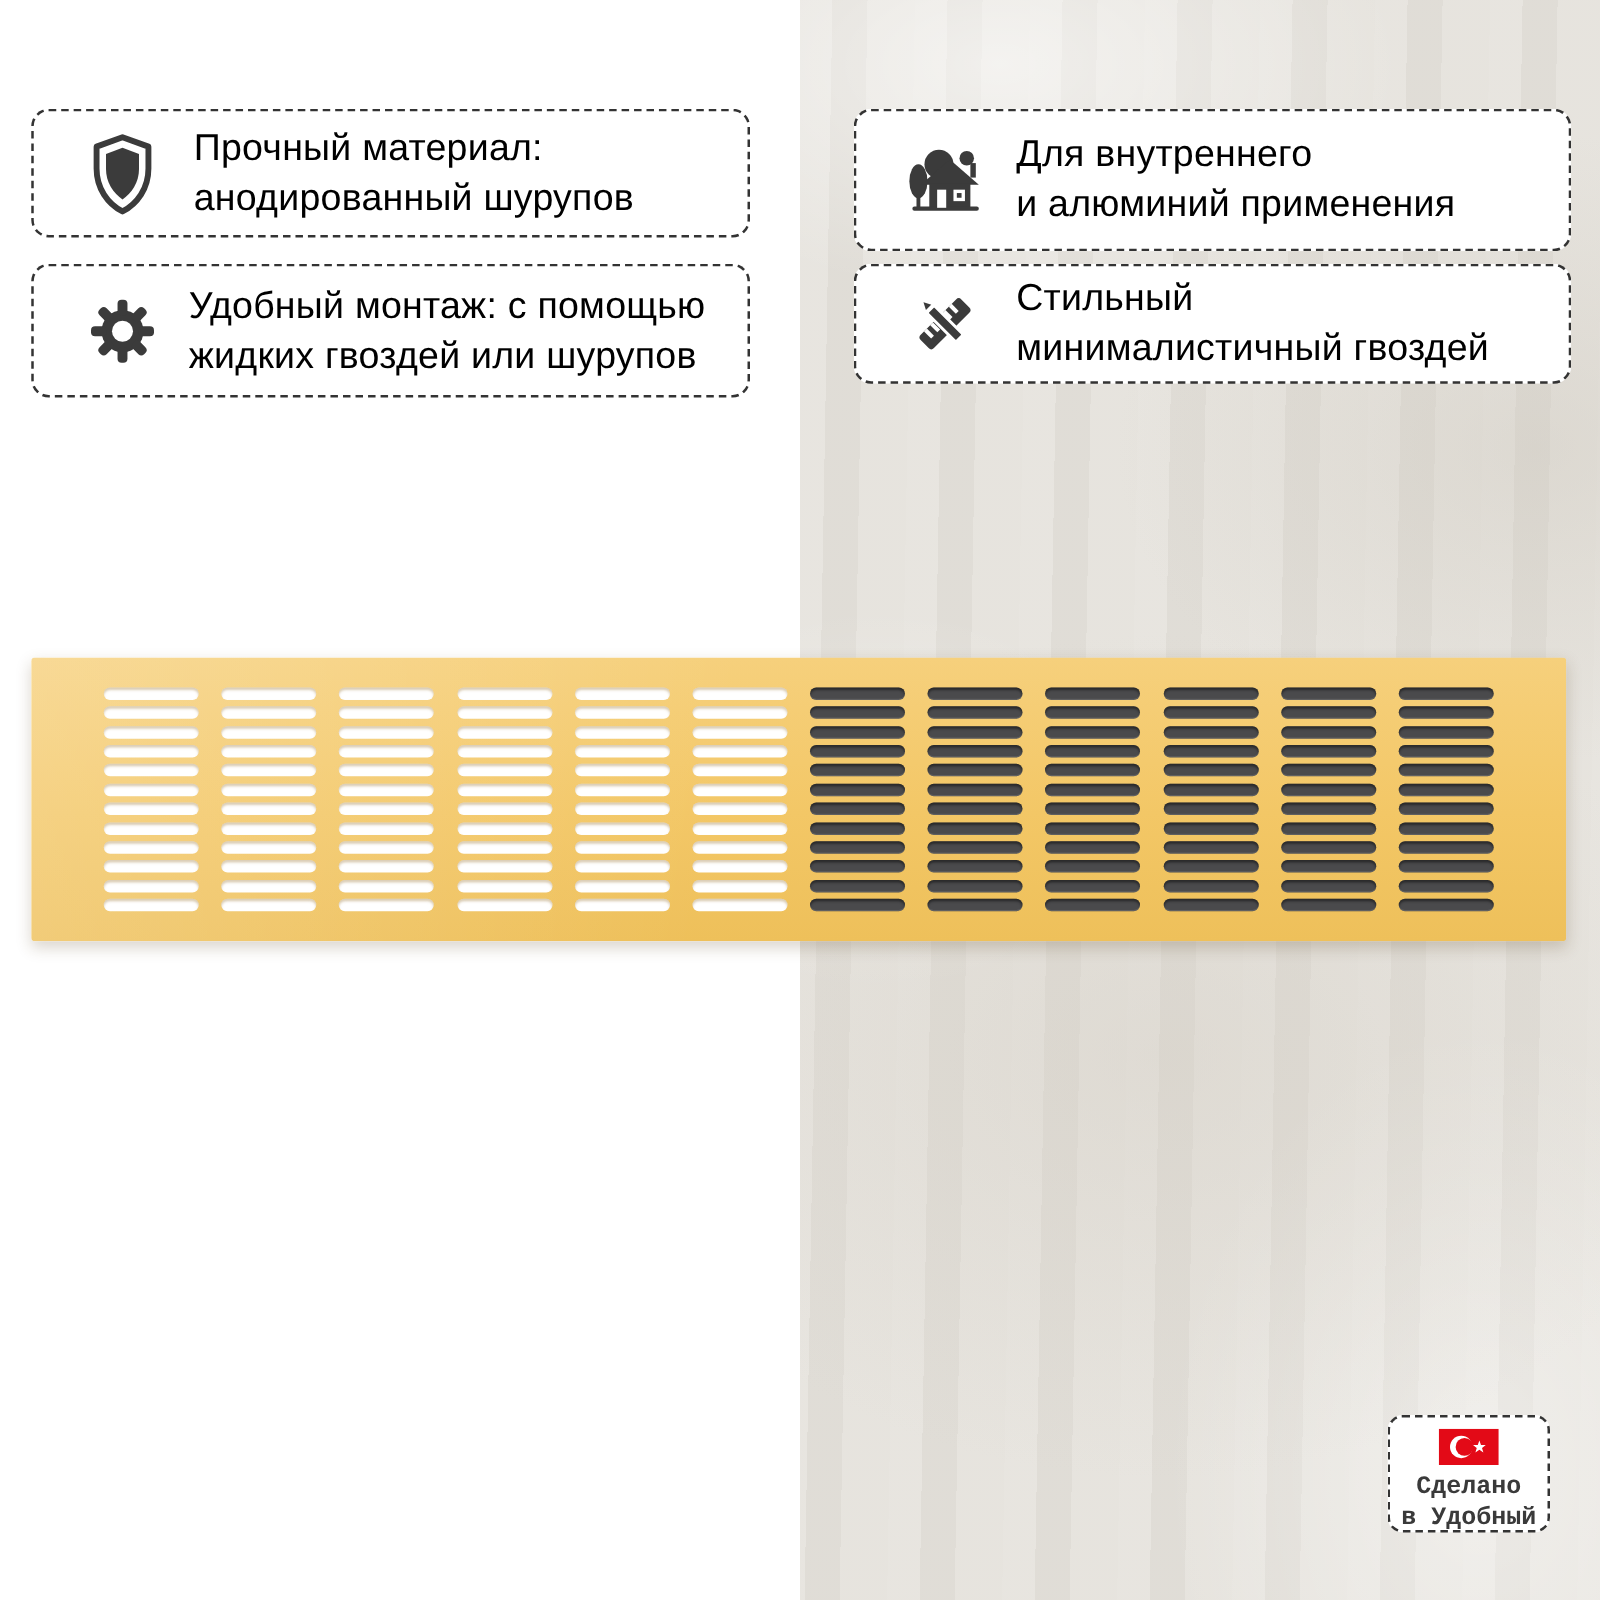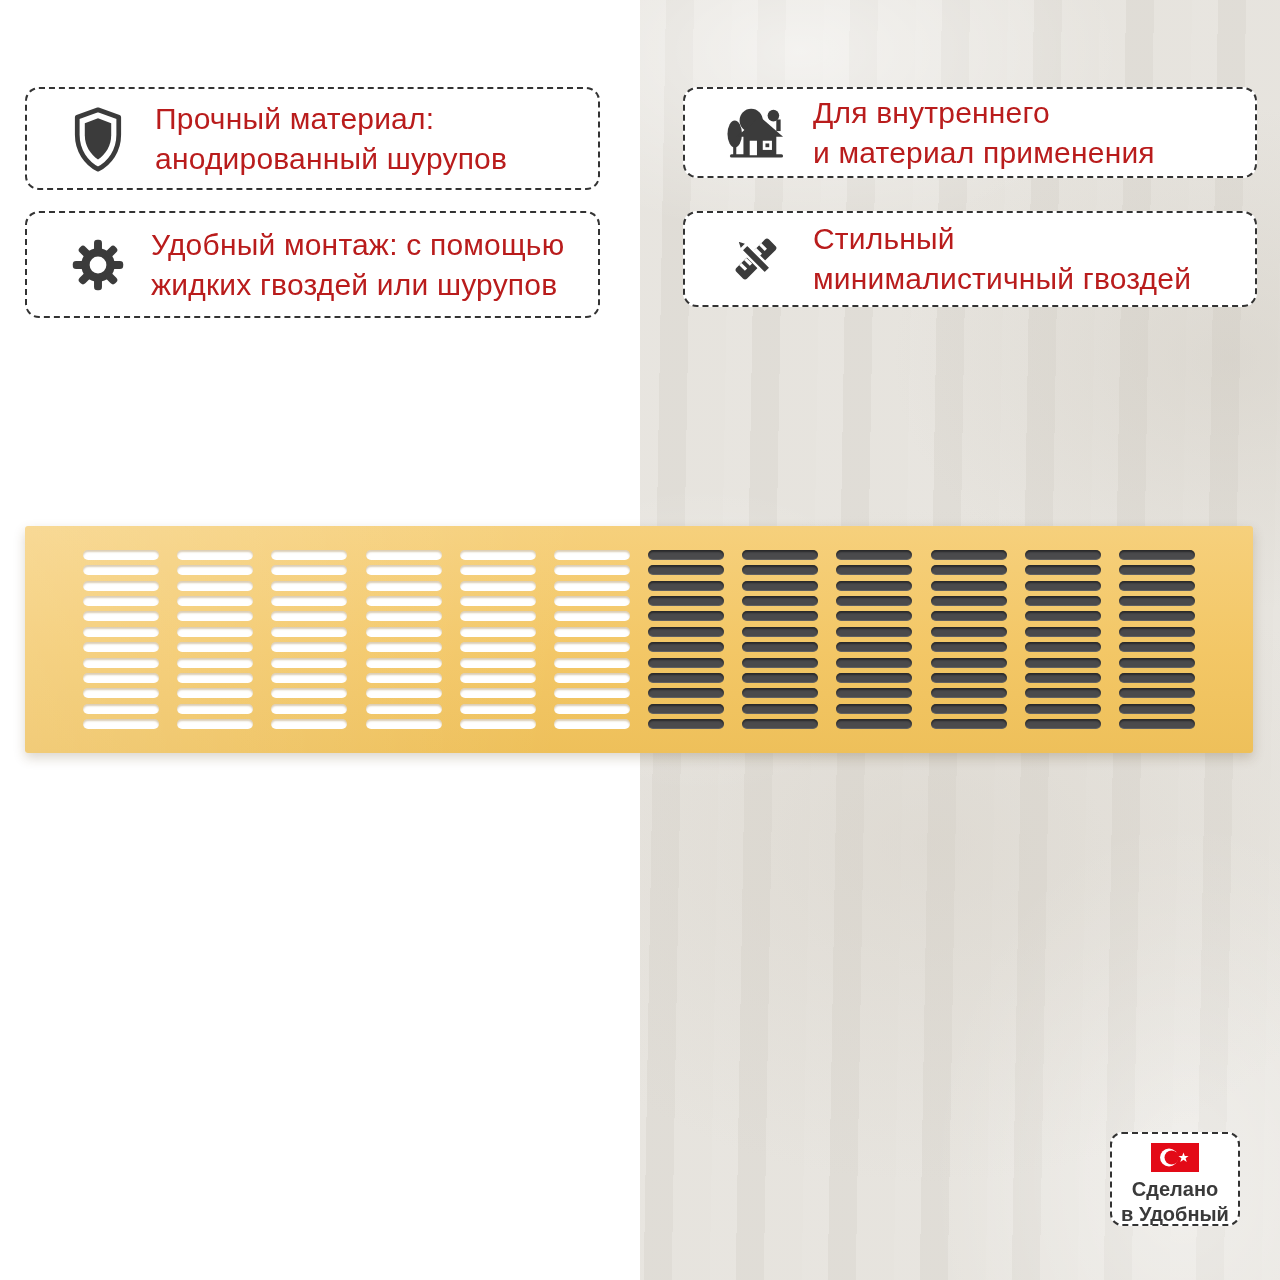--- a/index.html
+++ b/index.html
@@ -24,42 +24,42 @@
         rgba(255,255,255,0.06) 54px 92px);
   }
   
   .feature{
     position:absolute;box-sizing:border-box;background:#ffffff;
     border:2px dashed #333333;border-radius:14px;
     display:flex;align-items:center;gap:24px;padding:0 18px 0 38px;
   }
   #feature-1{left:25px;top:87px;width:575px;height:103px;}
   #feature-2{left:25px;top:211px;width:575px;height:107px;gap:20px;}
-  #feature-3{left:683px;top:87px;width:574px;height:91px;}
+  #feature-3{left:683px;top:87px;width:574px;height:114px;}
   #feature-4{left:683px;top:211px;width:574px;height:96px;}
   .f-icon{flex:0 0 auto;width:66px;height:76px;display:flex;align-items:center;justify-content:center;}
-  .f-text{font-size:30px;line-height:40px;color:#b91c1c;letter-spacing:0.2px;white-space:nowrap;}
+  .f-text{font-size:30px;line-height:40px;color:#000000;letter-spacing:0.2px;white-space:nowrap;}
   
   #grille{
     position:absolute;left:25px;top:526px;width:1228px;height:227px;border-radius:3px;
     background:
       linear-gradient(100deg, rgba(255,255,255,0.20), rgba(255,255,255,0) 45%),
       linear-gradient(180deg, var(--gold-1,#f6d07c) 0%, var(--gold-mid,#f3c766) 55%, var(--gold-2,#eec05a) 100%);
     box-shadow:0 5px 12px rgba(90,70,30,0.22);
   }
   #grille-slots{position:absolute;left:58px;right:58px;top:24px;bottom:24px;display:flex;justify-content:space-between;}
   .g-col{display:flex;flex-direction:column;justify-content:space-between;width:76px;}
   .g-slot{height:10px;border-radius:5px;}
   .g-slot.light{background:var(--slot-light,#ffffff);box-shadow:inset 0 2px 2px rgba(150,110,40,0.35);}
   .g-slot.dark{background:var(--slot-dark,#4a4a4c);box-shadow:inset 0 2px 2px rgba(0,0,0,0.45), inset 0 -1px 0 rgba(255,255,255,0.12);}
   
   #badge{
     position:absolute;left:1110px;top:1132px;width:130px;height:94px;box-sizing:border-box;
     background:#ffffff;border:2px dashed #333333;border-radius:12px;
-    display:flex;flex-direction:column;align-items:center;padding-top:9px;
+    display:flex;flex-direction:column;align-items:center;padding-top:9px;font-family:Liberation Mono, monospace;
   }
   .badge-flag{margin-bottom:5px;}
   .badge-text{font-weight:bold;font-size:20px;line-height:25px;color:#3a3a3a;text-align:center;}
   svg{display:block;}
 </style>
 </head>
 <body>
 
 <div id="canvas">
 
@@ -116,21 +116,21 @@
           <rect x="19" y="33" width="34" height="20"></rect>
           <rect x="5" y="52" width="55" height="3.4" rx="1.7"></rect>
         </g>
         <rect x="25.5" y="38" width="7.5" height="15" fill="#ffffff"></rect>
         <rect x="39" y="38" width="9.5" height="9.5" fill="#ffffff"></rect>
         <rect x="41.8" y="40.8" width="3.9" height="3.9" fill="#3b3b3b"></rect>
       </svg>
     </span>
     <span class="f-text">
       <span>Для внутреннего</span><br>
-      <span>и материал применения</span>
+      <span>и алюминий применения</span>
     </span>
   </div>
 
   <div class="feature" id="feature-4">
     <span class="f-icon">
       <svg width="56" height="56" viewBox="0 0 56 56">
         <g transform="rotate(45 28 28)">
           <rect x="20.5" y="5" width="15" height="46" rx="3" fill="#3b3b3b"></rect>
           <rect x="20.5" y="13" width="8" height="3.2" fill="#ffffff"></rect>
           <rect x="20.5" y="20" width="8" height="3.2" fill="#ffffff"></rect>

